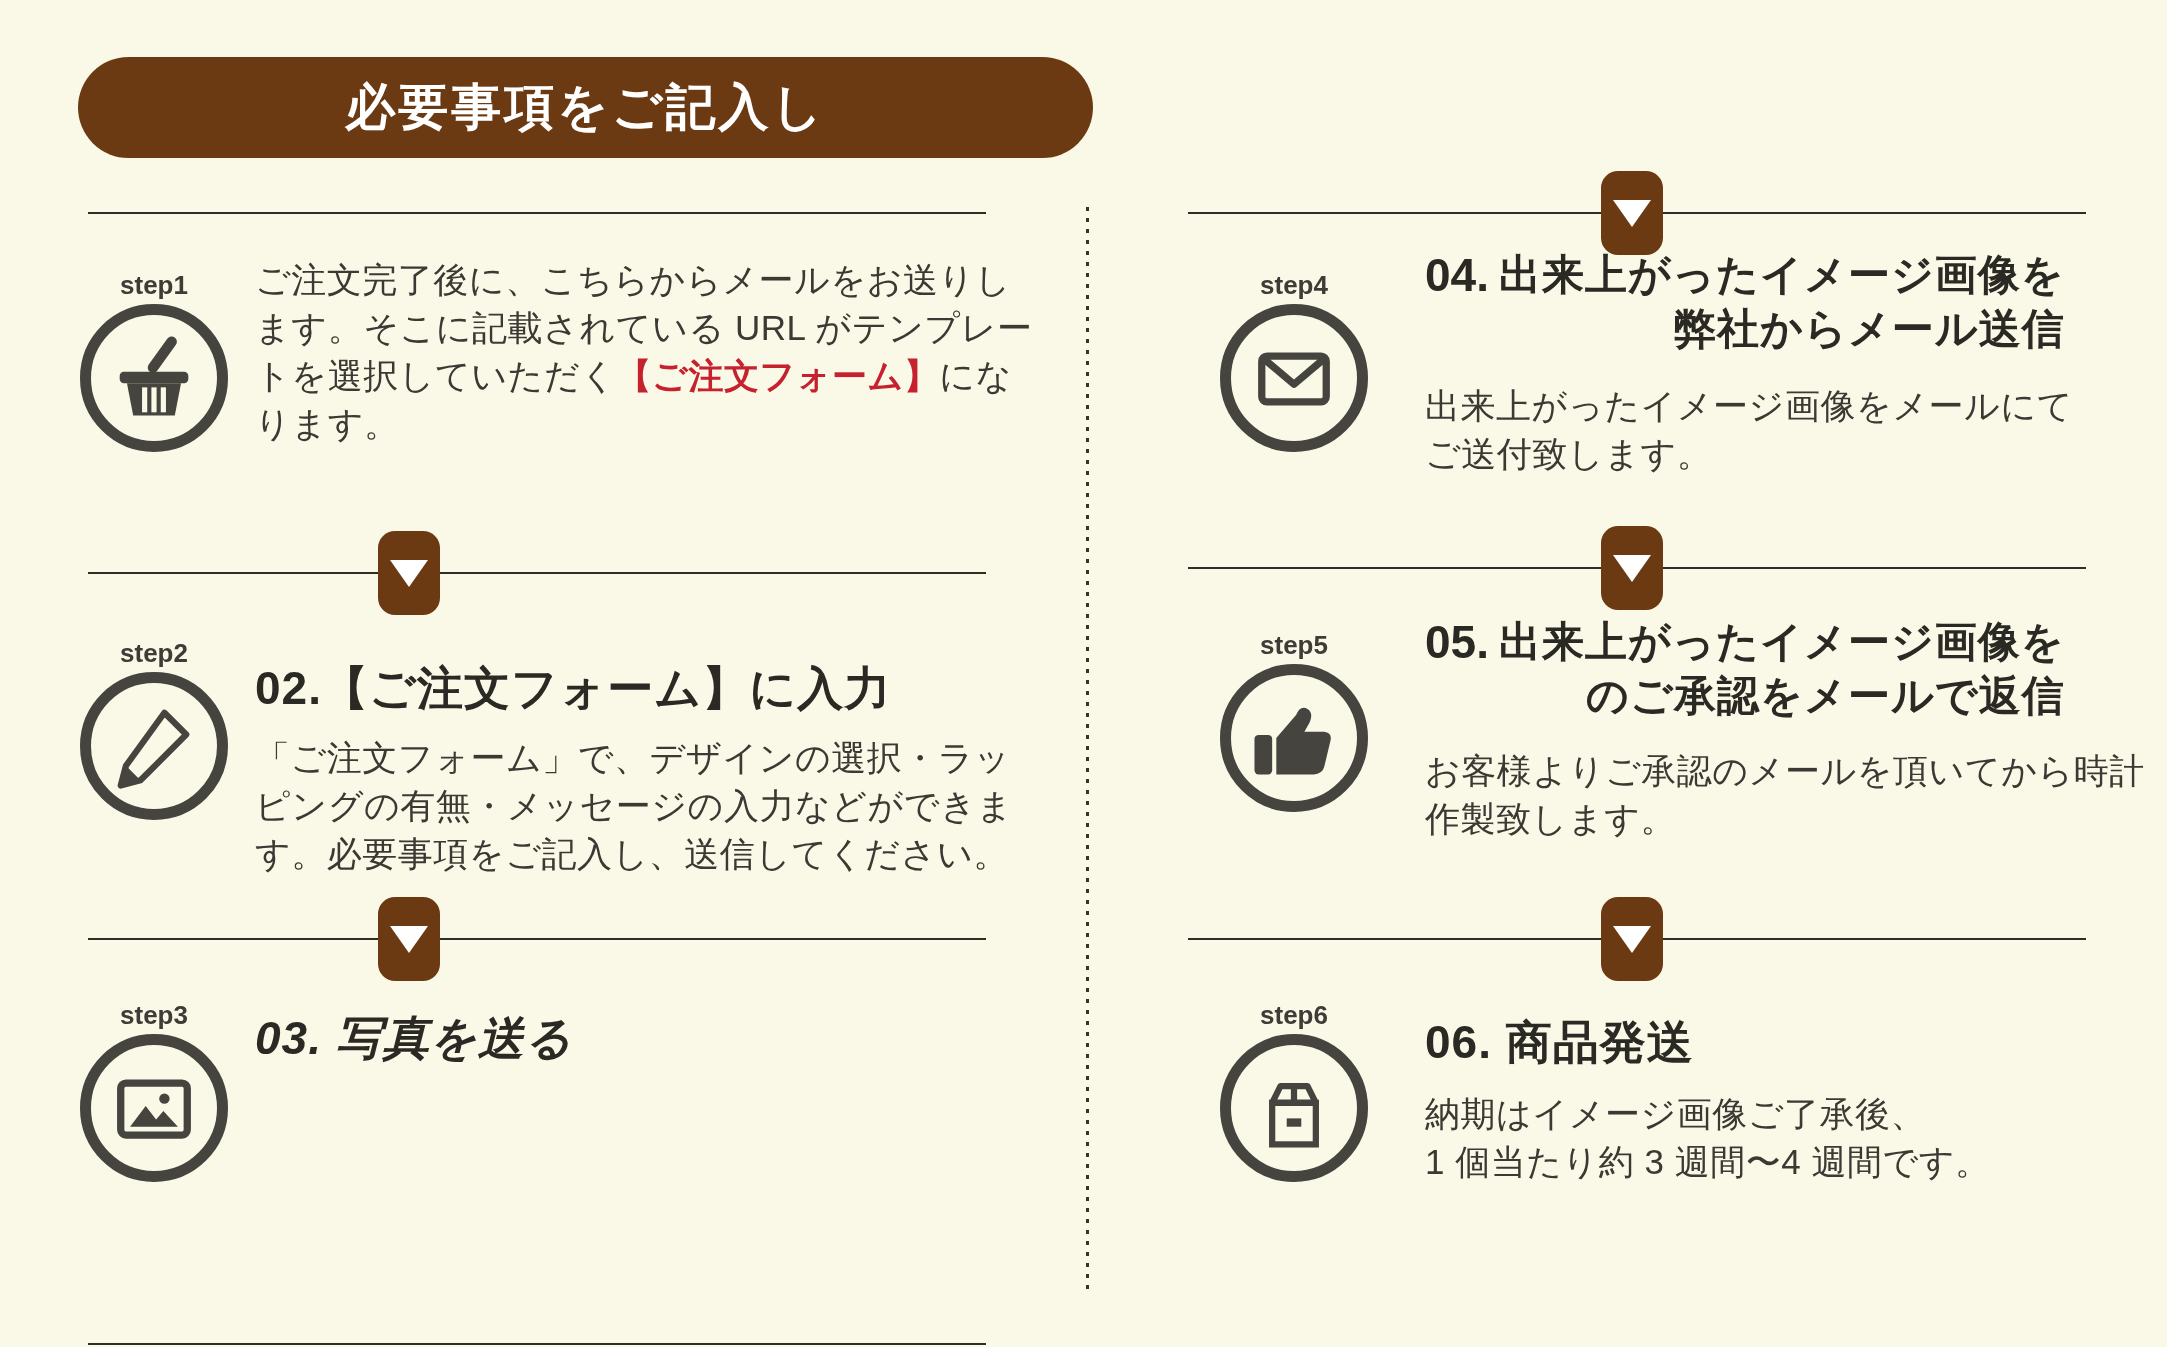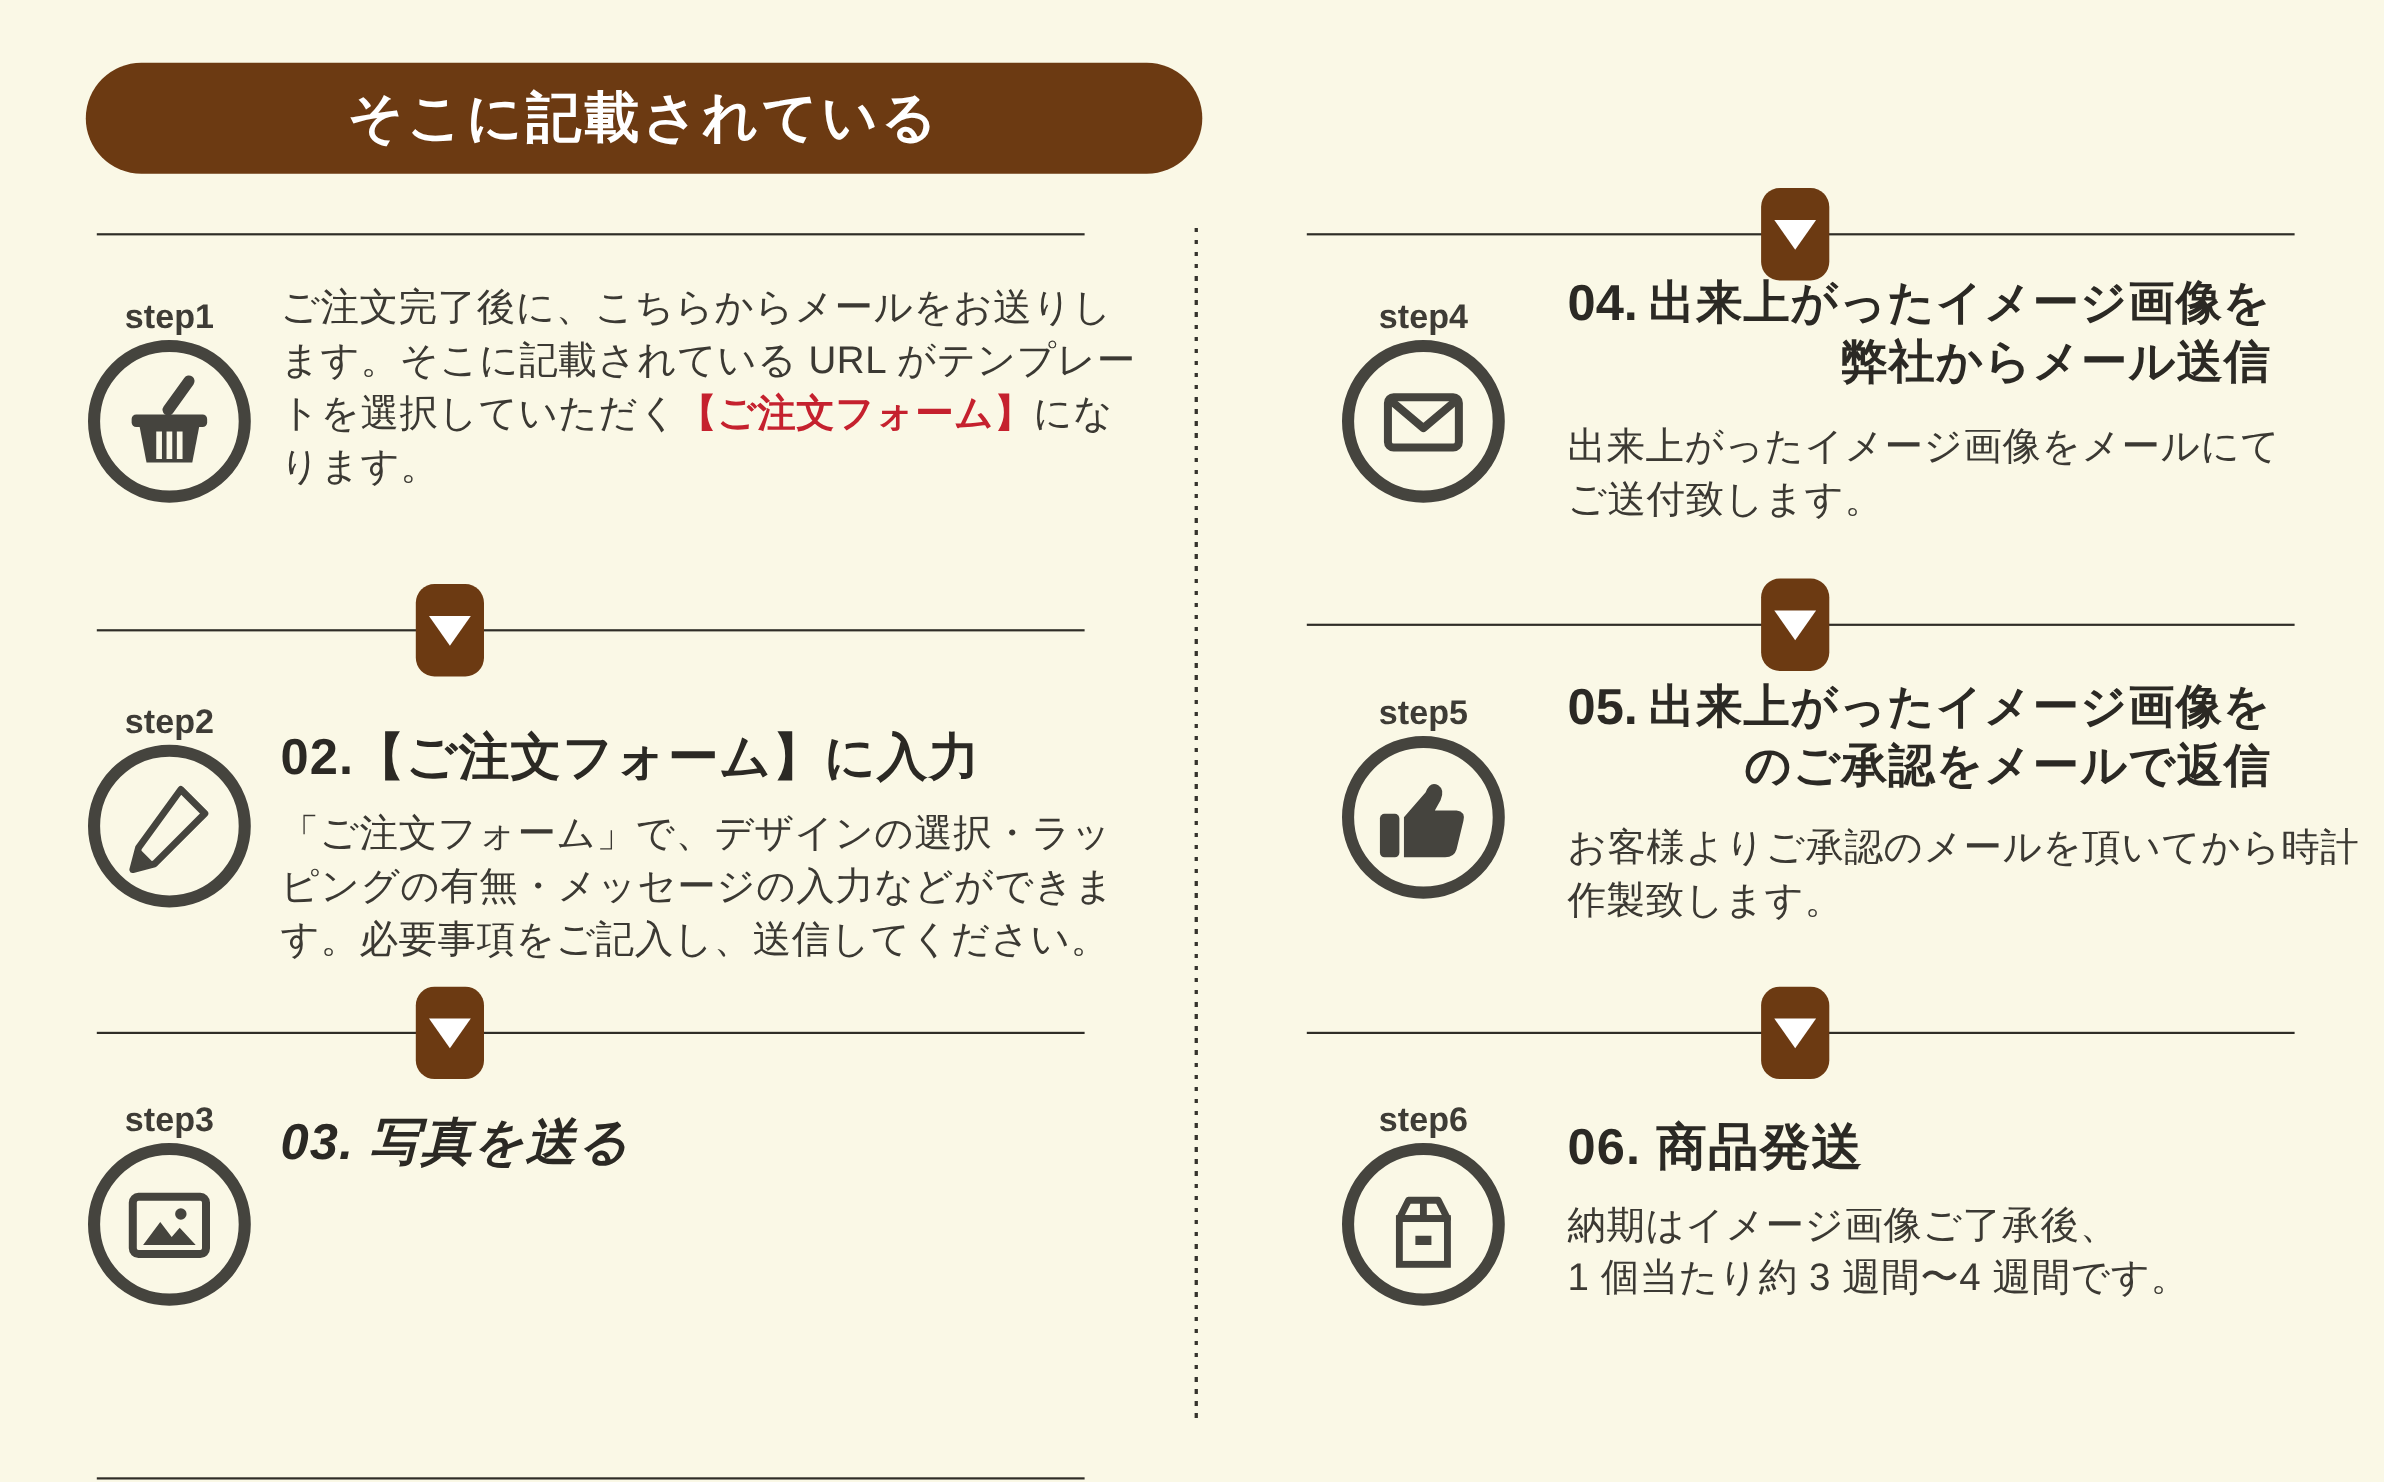--- a/index.html
+++ b/index.html
@@ -30,21 +30,21 @@
     border-left:19px solid transparent;border-right:19px solid transparent;
     border-top:27px solid #ffffff;
   }
   
   .v-dotted{
     width:3px;
     background-image:repeating-linear-gradient(to bottom,#35332c 0 4px,transparent 4px 11px);
   }
   
   .icon-col{width:152px;display:flex;flex-direction:column;align-items:center;}
-  .step-label{font-size:31px;font-weight:bold;color:#3e3c36;margin-bottom:3px;}
+  .step-label{font-size:26px;font-weight:bold;color:#3e3c36;margin-bottom:3px;}
   .icon-circle{
     width:126px;height:126px;border:11px solid #45443e;border-radius:50%;
     display:flex;align-items:center;justify-content:center;background:transparent;
   }
   .icon-circle svg{display:block;}
   .ic{stroke:#45443e;}
   .ic-fill{fill:#45443e;}
   .ic-bg{stroke:#faf8e6;}
   
   .heading{font-size:46px;font-weight:bold;color:#2b2924;letter-spacing:1px;white-space:pre-line;}
@@ -58,21 +58,21 @@
     font-size:35px;line-height:48px;color:#3b3933;white-space:pre-line;
     letter-spacing:0.5px;
   }
   .body-text .em{color:#c5212e;font-weight:bold;}
   .mt16{margin-top:16px;} .mt14{margin-top:14px;} .mt24{margin-top:24px;} .mt26{margin-top:26px;}
 </style>
 </head>
 <body>
 
 <div class="abs title-pill">
-  <span>そこに記載されている</span>
+  <span>必要事項をご記入し</span>
 </div>
 
 <div class="abs v-dotted" style="left:1086px;top:207px;height:1085px;"></div>
 
 <div class="abs sep-line" style="left:88px;top:212px;width:898px;"></div>
 
 <div class="abs icon-col" style="left:78px;top:270px;">
   <div class="step-label">step1</div>
   <div class="icon-circle">
     <svg width="104" height="104" viewBox="0 0 100 100">

